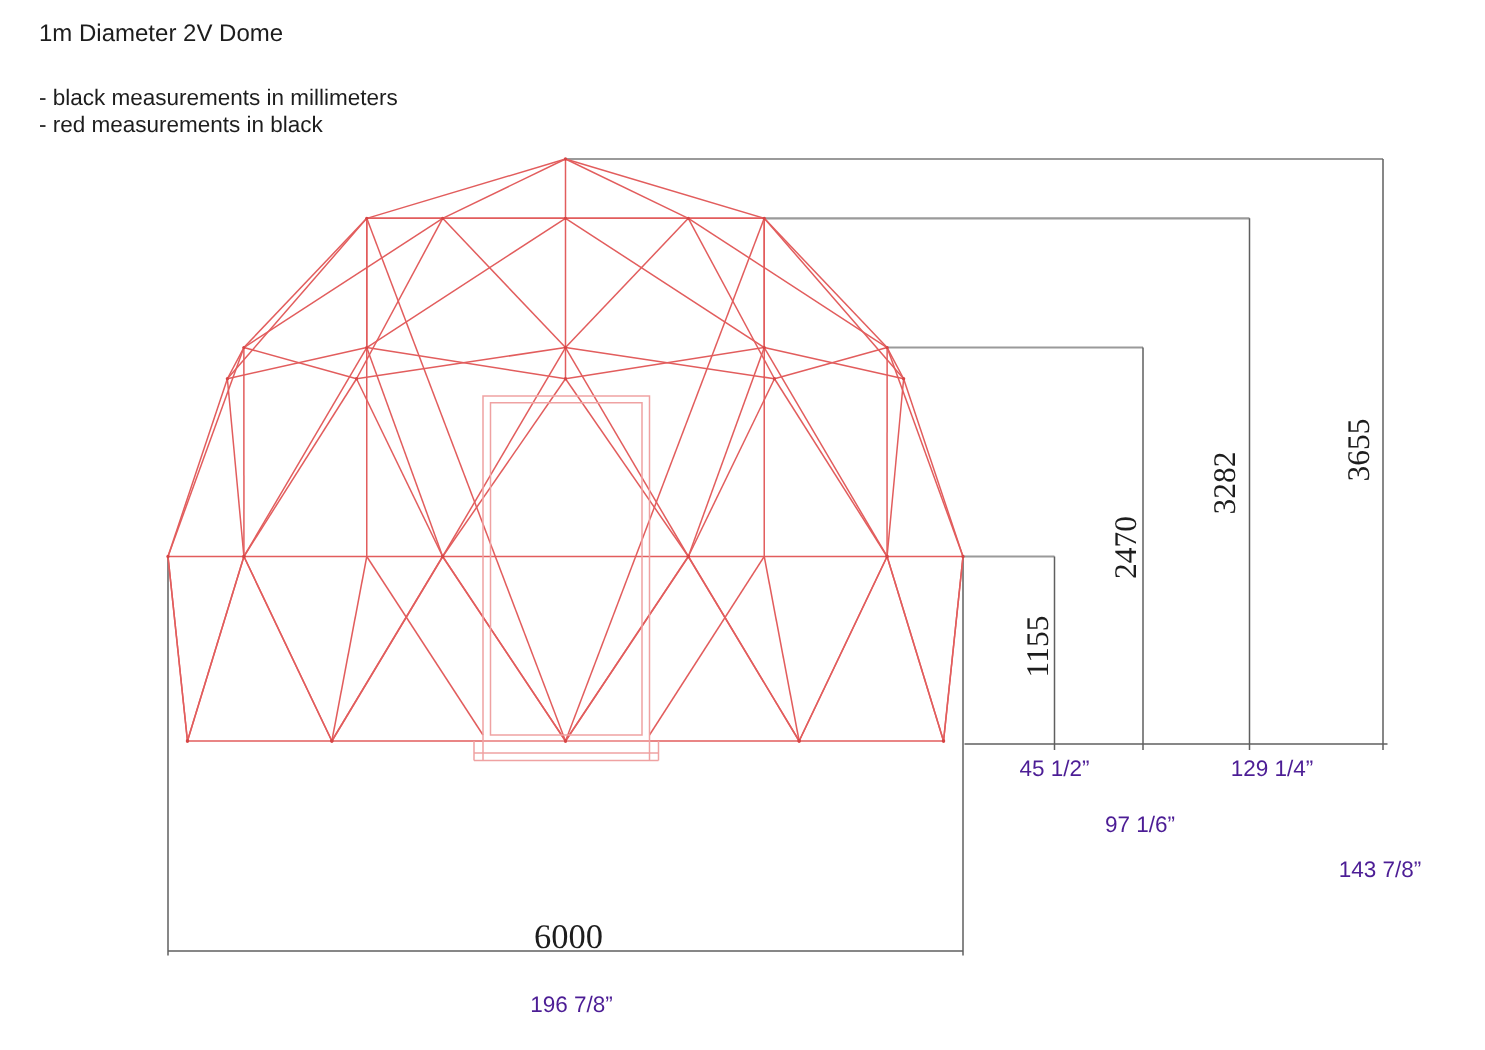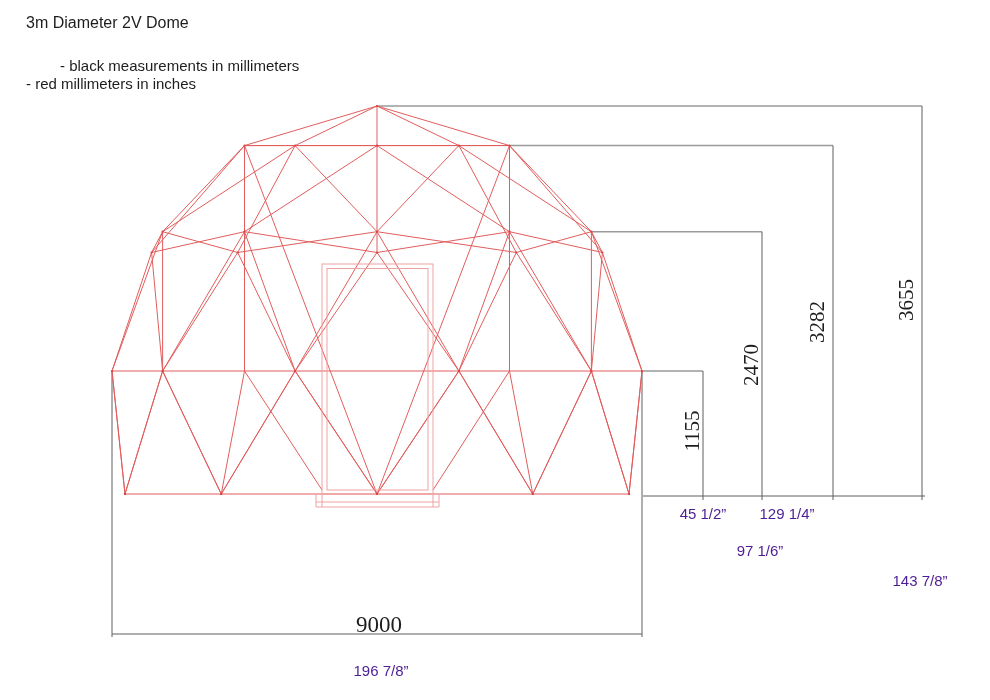--- a/index.html
+++ b/index.html
@@ -1,36 +1,36 @@
 <!DOCTYPE html>
 <html><head>
 <meta charset="utf-8">
 <style>
   html,body { margin:0; padding:0; background:#ffffff; }
   body { width:990px; height:700px; position:relative; overflow:hidden;
          font-family:"Liberation Sans", sans-serif; }
   #stage { position:absolute; left:0; top:0; }
   .lbl { position:absolute; color:#1d1d1d; white-space:nowrap; }
   .title   { left:26px; top:14px;  font-size:16px; }
-  .legend1 { left:26px; top:57px;  font-size:15px;margin-left:34px; }
+  .legend1 { left:26px; top:57px;  font-size:15px; }
   .legend2 { left:26px; top:75px;  font-size:15px; }
   .mm  { font-family:"Liberation Serif", serif; font-size:21px; color:#1d1d1d;
          transform:translate(-50%,-50%); }
   .mm.rot { transform:translate(-50%,-50%) rotate(-90deg); }
   .mm.big { font-size:23px; }
   .inch { font-size:15px; color:#4c1d95; transform:translate(-50%,-50%); }
   
   .p-mm1155 { left:692px; top:431px; }
   .p-mm2470 { left:751px; top:365px; }
   .p-mm3282 { left:817px; top:322px; }
   .p-mm3655 { left:906px; top:300px; }
   .p-mm5000 { left:379px; top:625px; }
   .p-in1155 { left:703px; top:513px; }
   .p-in2470 { left:760px; top:550px; }
-  .p-in3282 { left:787px; top:513px; }
+  .p-in3282 { left:848px; top:513px; }
   .p-in3655 { left:920px; top:580px; }
   .p-in5000 { left:381px; top:670px; }
 </style>
 </head>
 <body>
 
 <svg id="stage" width="990" height="700" viewBox="0 0 990 700">
     <g fill="none">
       <line x1="377" y1="106" x2="922" y2="106" stroke="#9a9a9a" stroke-width="1.4"></line>
       <line x1="509.492158813336" y1="145.5645" x2="833" y2="145.5645" stroke="#9a9a9a" stroke-width="1.4"></line>
@@ -175,27 +175,27 @@
       <circle cx="221.2369081424946" cy="494" r="1.1" fill="#d64545"></circle>
       <circle cx="295.11049649063887" cy="371" r="1.1" fill="#d64545"></circle>
       <circle cx="376.99999999999994" cy="494" r="1.1" fill="#d64545"></circle>
       <circle cx="458.889503509361" cy="371" r="1.1" fill="#d64545"></circle>
       <circle cx="532.7630918575053" cy="494" r="1.1" fill="#d64545"></circle>
       <circle cx="591.389503509361" cy="371" r="1.1" fill="#d64545"></circle>
       <circle cx="629.0299768182157" cy="494" r="1.1" fill="#d64545"></circle>
     </g>
   </svg>
 
-<div class="lbl title">3m Diameter 2V Dome</div>
+<div class="lbl title">1m Diameter 2V Dome</div>
 <div class="lbl legend1">- black measurements in millimeters</div>
-<div class="lbl legend2">- red millimeters in inches</div>
+<div class="lbl legend2">- red measurements in black</div>
 
 <div class="lbl mm rot p-mm1155">1155</div>
 <div class="lbl mm rot p-mm2470">2470</div>
 <div class="lbl mm rot p-mm3282">3282</div>
 <div class="lbl mm rot p-mm3655">3655</div>
-<div class="lbl mm big p-mm5000">9000</div>
+<div class="lbl mm big p-mm5000">6000</div>
 
 <div class="lbl inch p-in1155">45 1/2”</div>
 <div class="lbl inch p-in2470">97 1/6”</div>
 <div class="lbl inch p-in3282">129 1/4”</div>
 <div class="lbl inch p-in3655">143 7/8”</div>
 <div class="lbl inch p-in5000">196 7/8”</div>
 
 </body></html>

